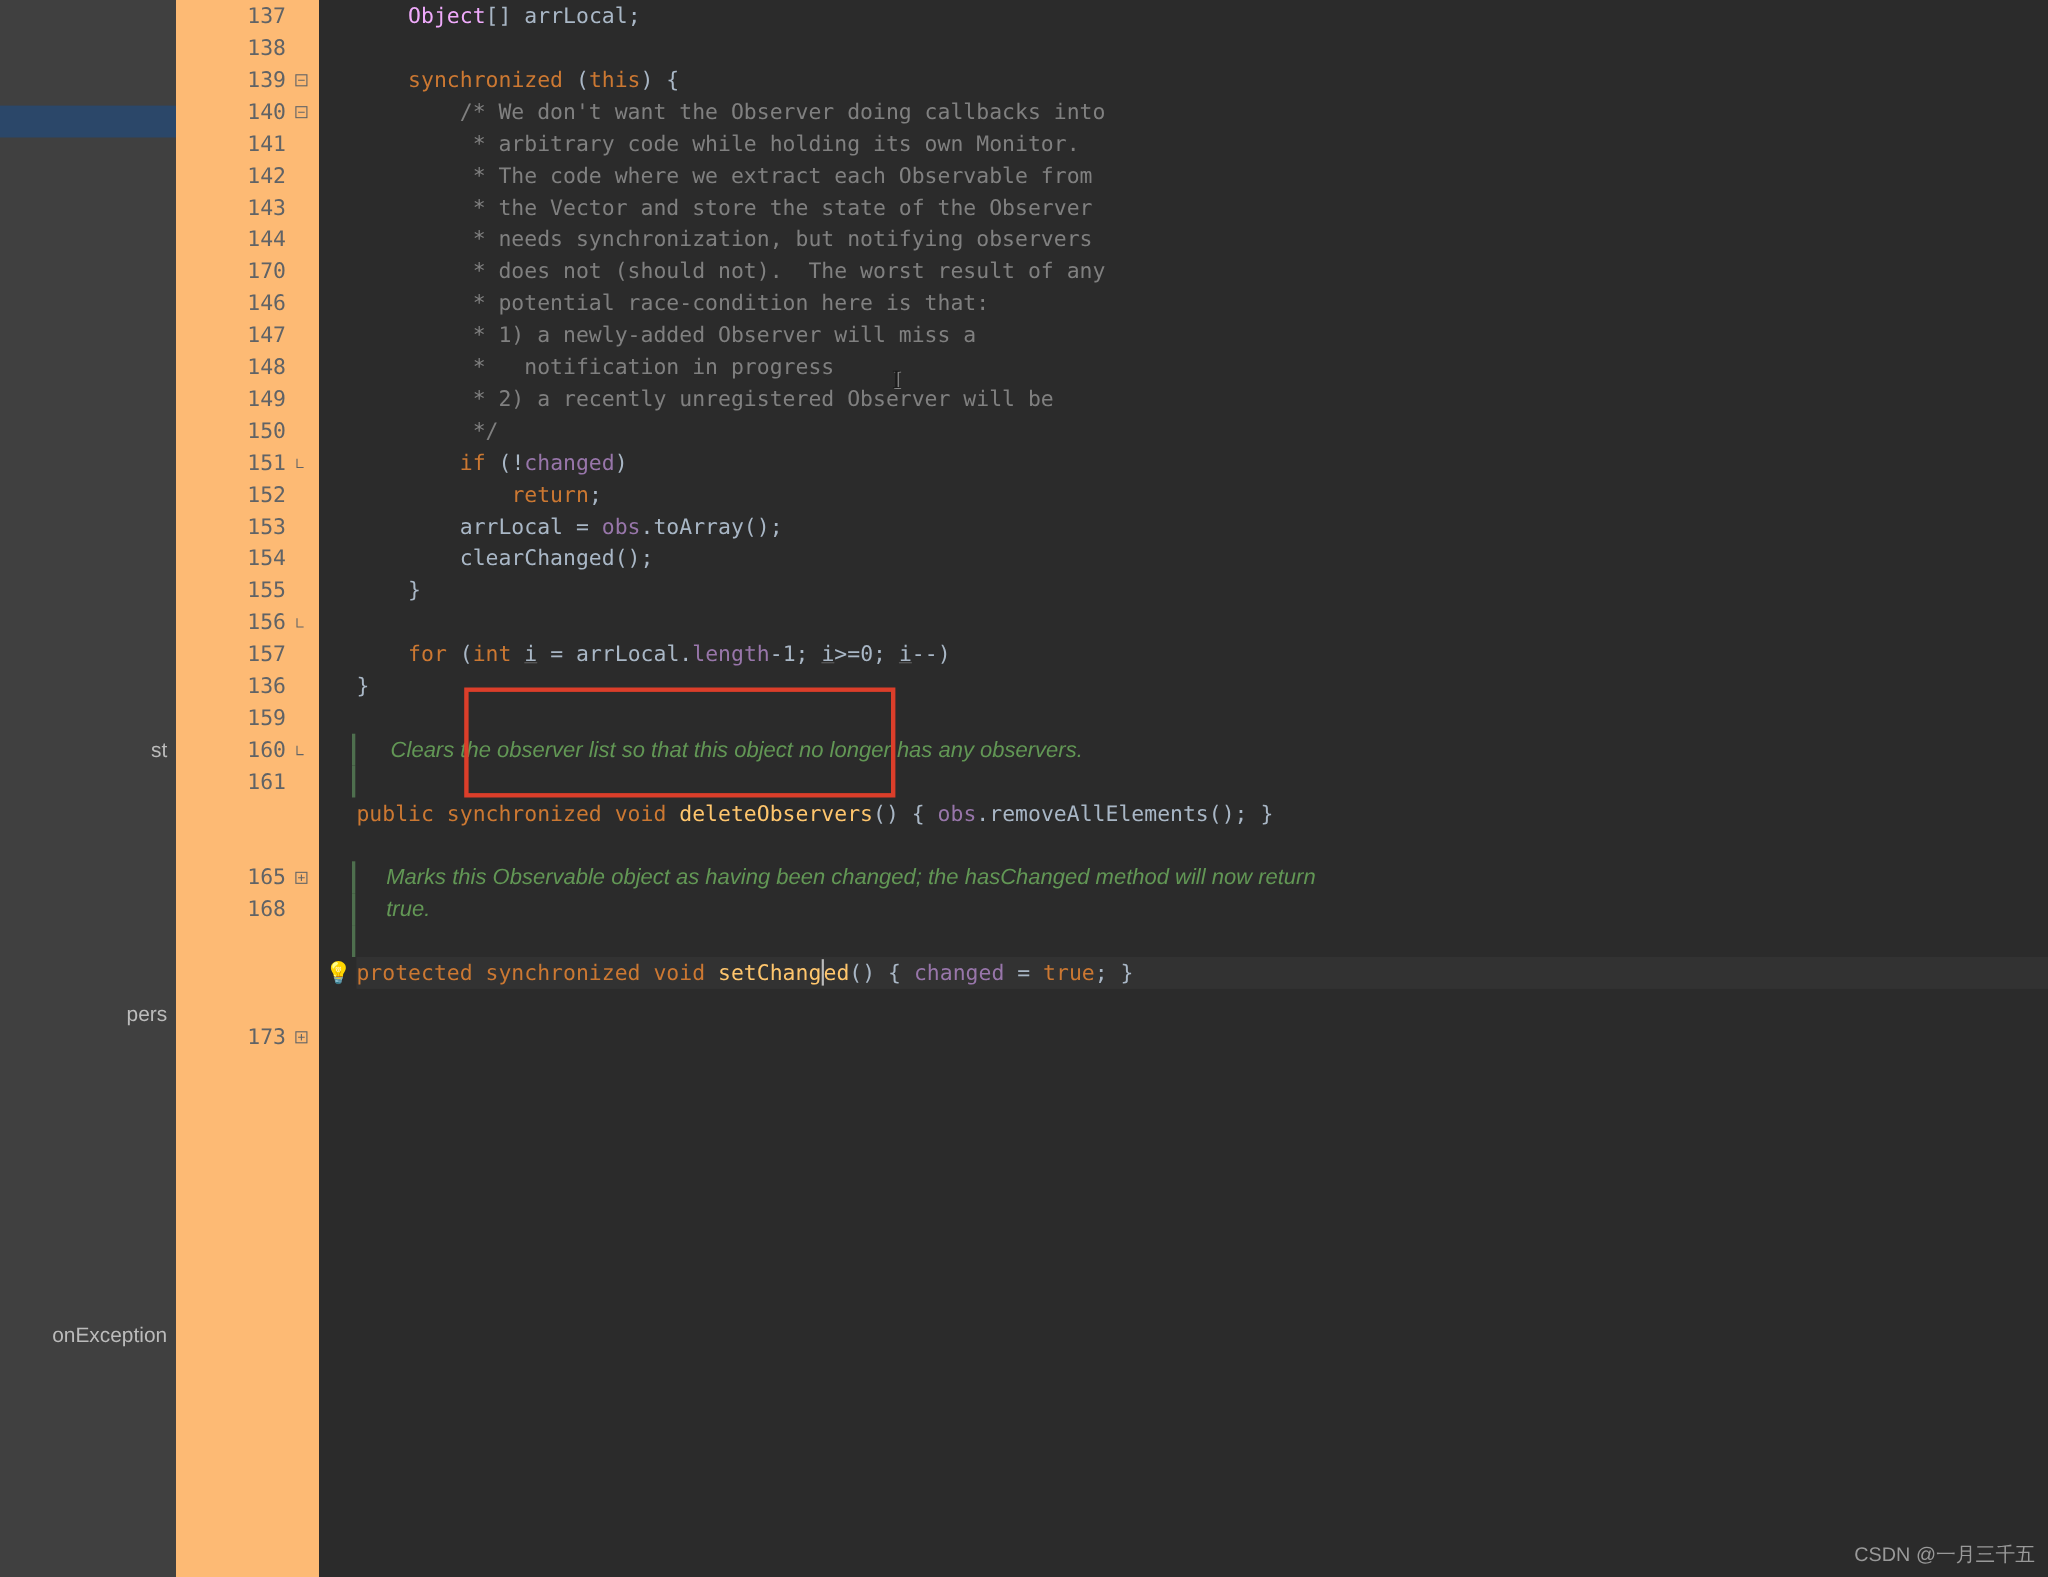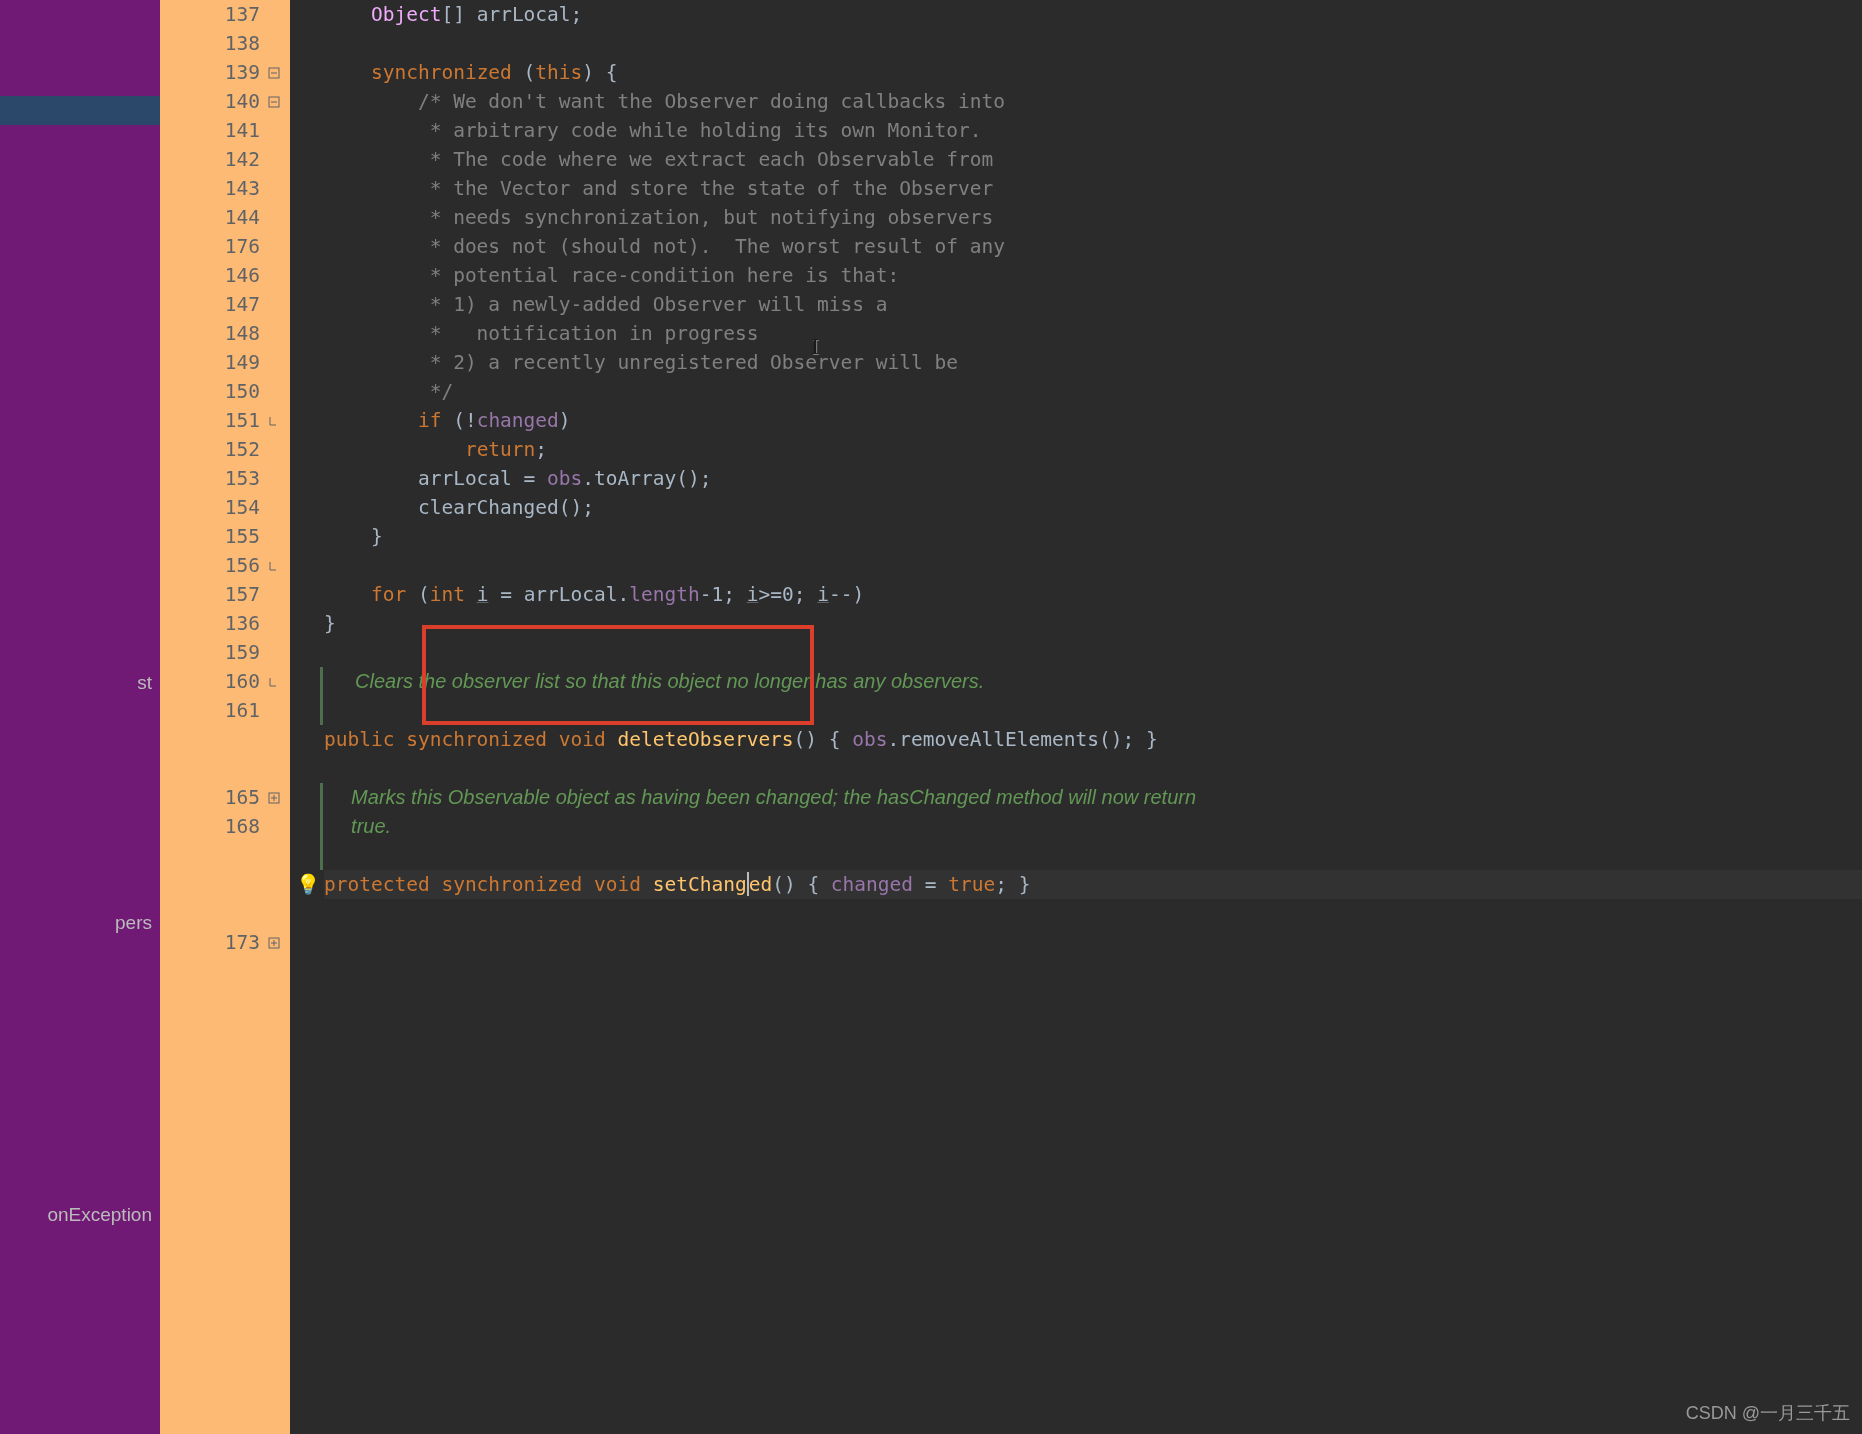--- a/index.html
+++ b/index.html
@@ -12,21 +12,21 @@
   overflow: hidden;
   width: 1862px;
   height: 1434px;
 }
 .editor-container {
   display: flex;
   height: 100%;
 }
 .sidebar {
   width: 160px;
-  background: #701a75;
+  background: #404040;
   color: #BBBBBB;
   font-family: -apple-system, sans-serif;
   font-size: 19px;
   position: relative;
 }
 .sidebar-item {
   position: absolute;
   right: 0;
   padding: 4px 8px;
   white-space: nowrap;
@@ -154,21 +154,21 @@
       <div class="gutter-line">140<span class="gutter-icons">
           <svg class="fold-icon" viewBox="0 0 12 12">
             <rect x="1" y="1" width="10" height="10" fill="none" stroke="#606366"></rect>
             <line x1="3" y1="6" x2="9" y2="6" stroke="#606366"></line>
           </svg>
         </span></div>
       <div class="gutter-line">141</div>
       <div class="gutter-line">142</div>
       <div class="gutter-line">143</div>
       <div class="gutter-line">144</div>
-      <div class="gutter-line">176</div>
+      <div class="gutter-line">170</div>
       <div class="gutter-line">146</div>
       <div class="gutter-line">147</div>
       <div class="gutter-line">148</div>
       <div class="gutter-line">149</div>
       <div class="gutter-line">150</div>
       <div class="gutter-line">151<span class="gutter-icons">
           <svg class="fold-icon" viewBox="0 0 12 12">
             <path d="M2 2 L2 10 L8 10" fill="none" stroke="#606366"></path>
           </svg>
         </span></div>

